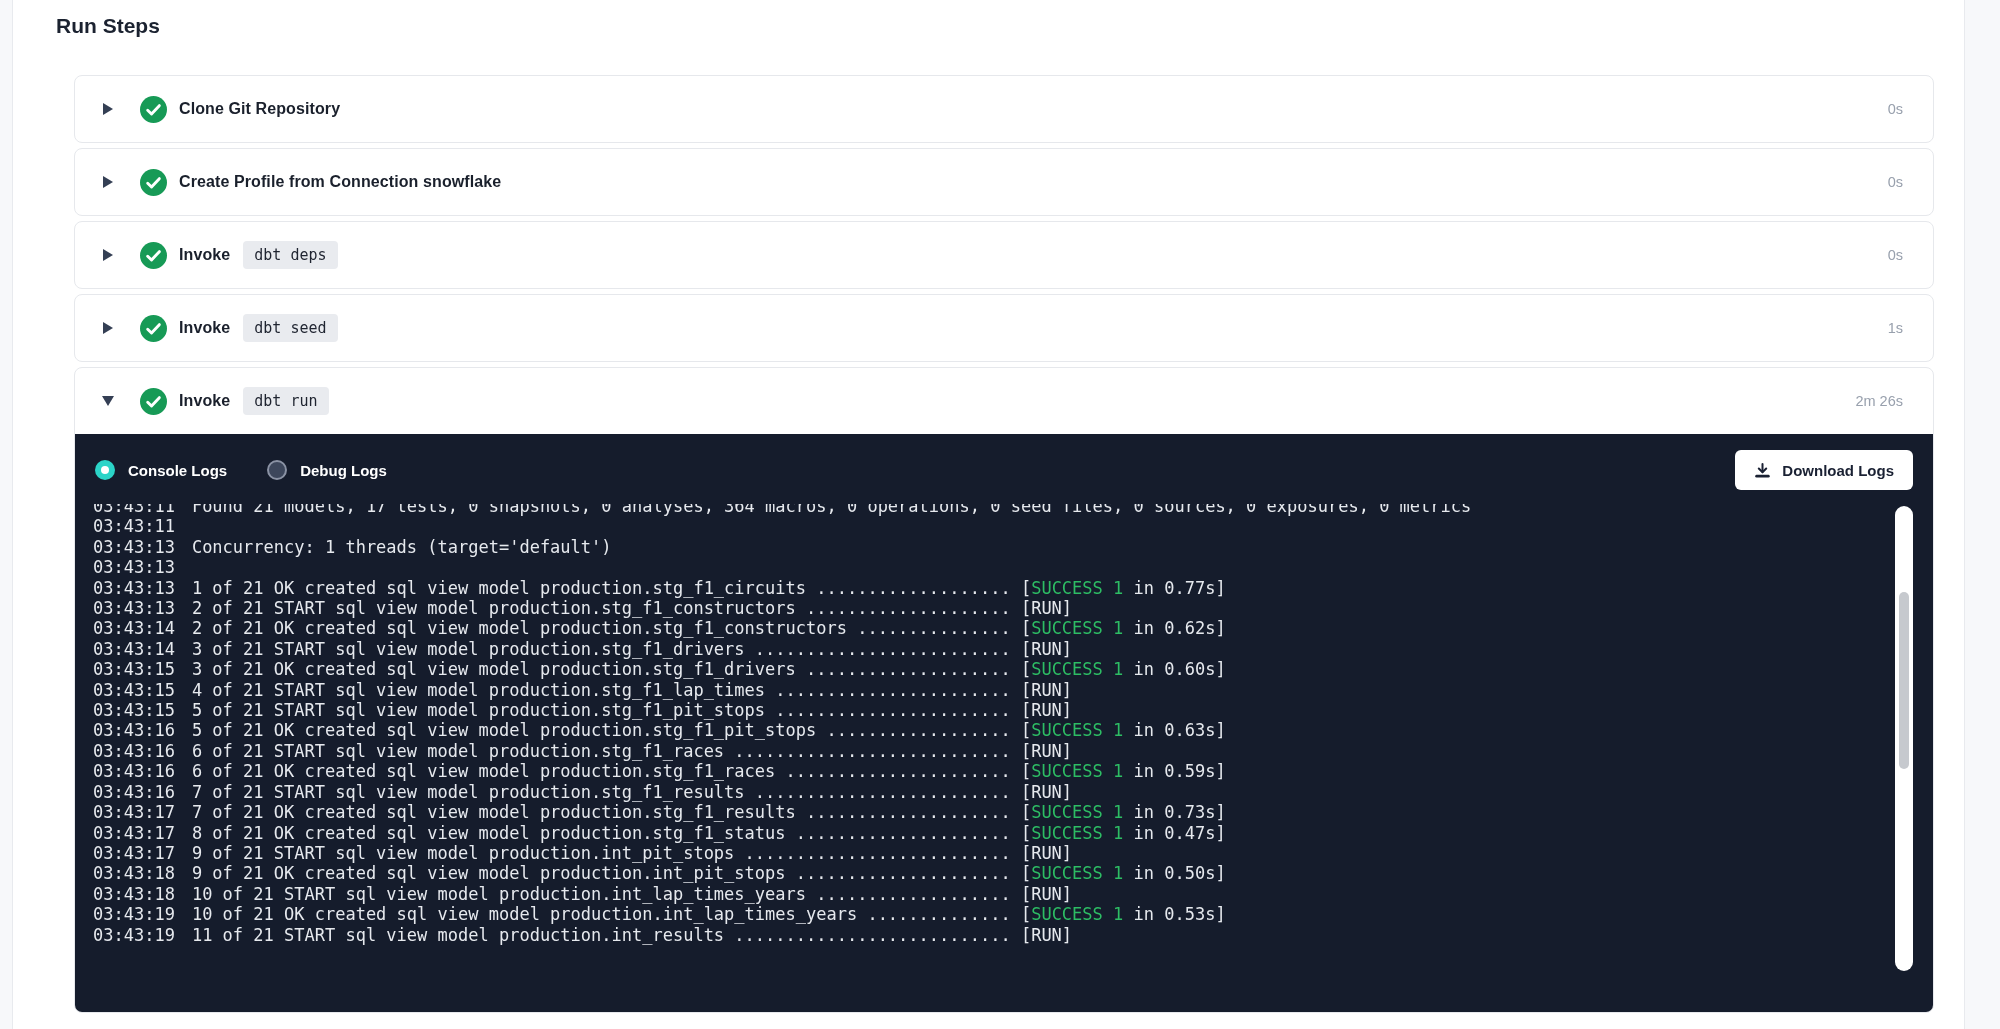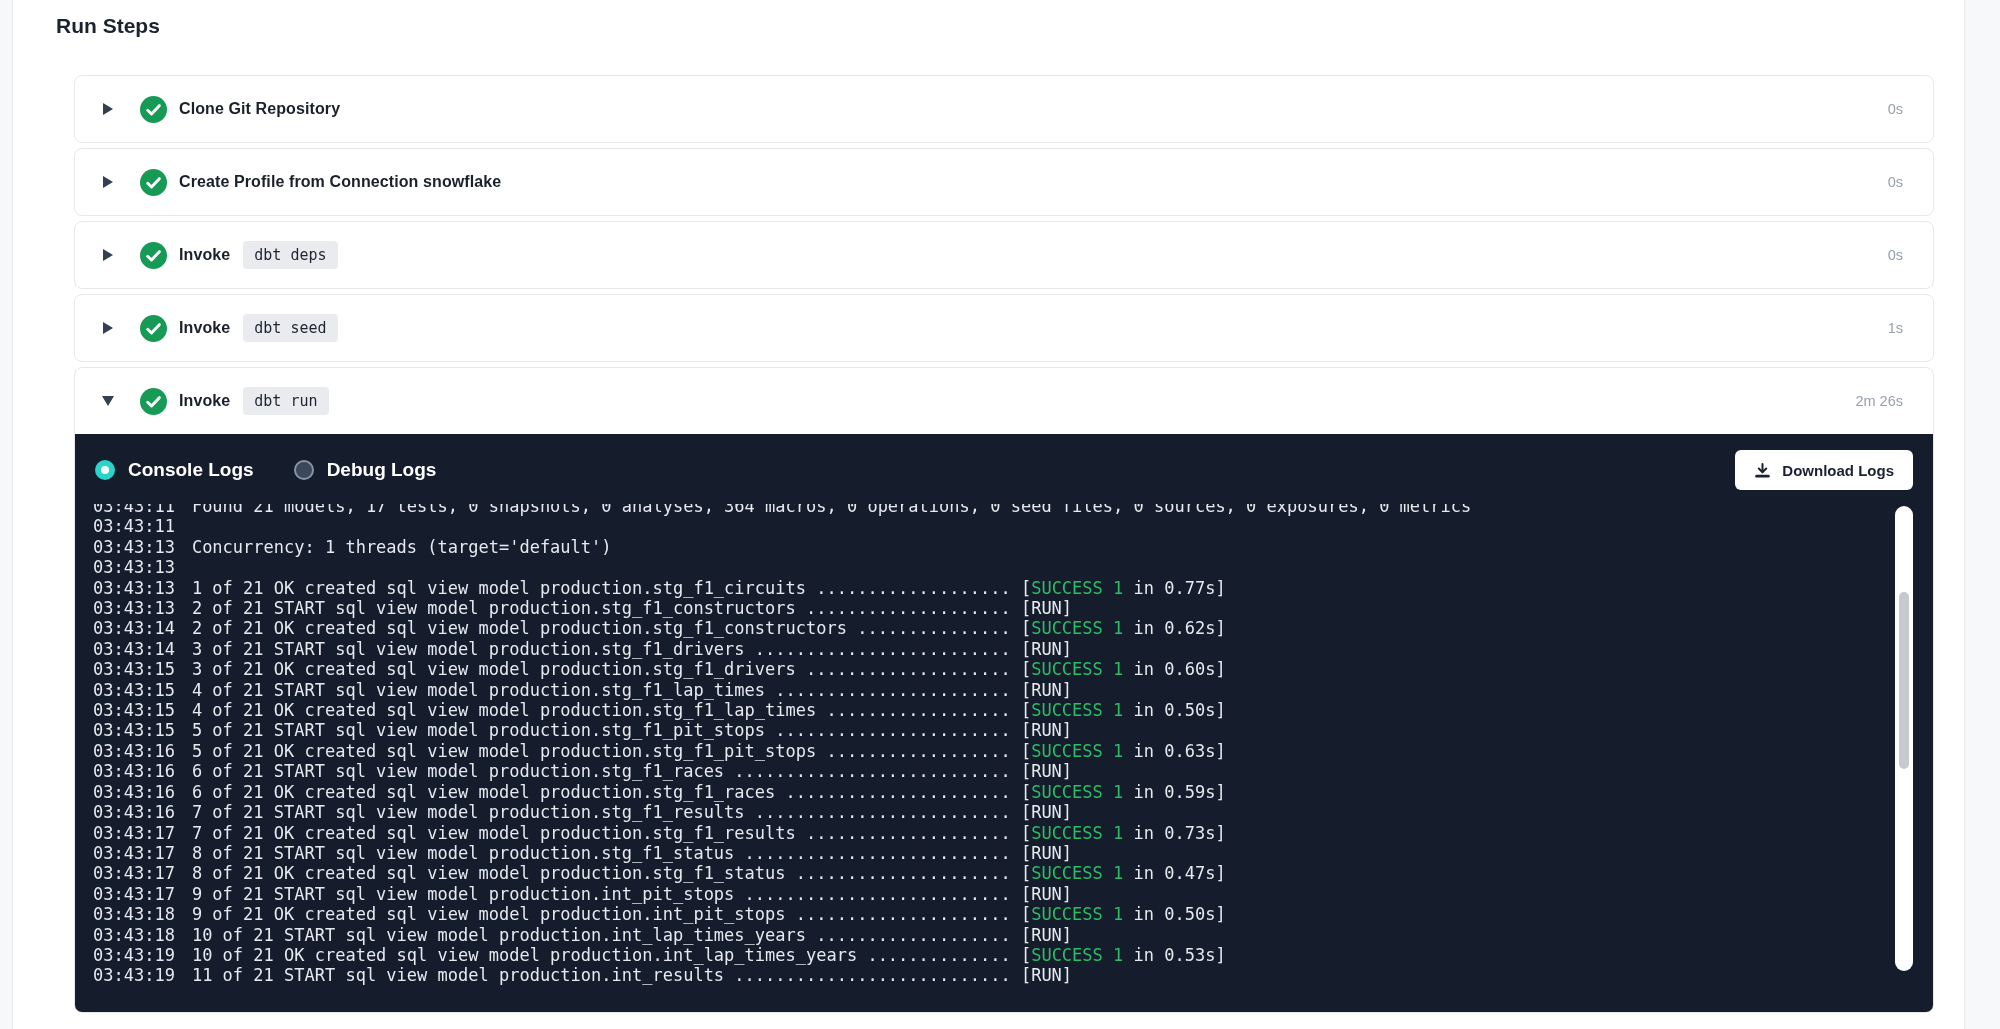--- a/index.html
+++ b/index.html
@@ -47,21 +47,21 @@
   .dur{margin-left:auto;font-size:14.5px;color:var(--text-muted);text-align:center;}
   
   .console{position:relative;background:var(--panel-bg);height:578px;}
   .toolbar{display:flex;align-items:center;padding:16px 20px 0 20px;height:56px;}
   .radio-item{display:flex;align-items:center;cursor:pointer;}
   .radio-item + .radio-item{margin-left:40px;}
   .radio{width:20px;height:20px;border-radius:50%;flex:none;position:relative;}
   .radio.sel{background:var(--teal-radio);}
   .radio.sel::after{content:"";position:absolute;left:6px;top:6px;width:8px;height:8px;border-radius:50%;background:#fff;}
   .radio.unsel{background:#3d475c;border:2px solid #8a92a4;}
-  .radio-lbl{margin-left:13px;color:#fff;font-size:19px;font-weight:700;}
+  .radio-lbl{margin-left:13px;color:#fff;font-size:15px;font-weight:700;}
   .dl-btn{margin-left:auto;display:flex;align-items:center;gap:11px;height:40px;padding:0 19px;
     background:#fff;color:var(--button-text);border:none;border-radius:6px;
     font-family:"Liberation Sans",sans-serif;font-size:15px;font-weight:700;cursor:pointer;text-align:right;}
   .dl-btn svg{display:block;}
   .log-viewport{position:absolute;left:0;right:0;top:70px;height:502px;overflow:hidden;padding-left:18px;}
   .log-lines{margin-top:-8px;}
   .log-line{font-family:"DejaVu Sans Mono",monospace;font-size:17px;line-height:20.4px;
     color:var(--log-text);white-space:pre;}
   .log-line .t{display:inline-block;margin-right:17px;}
   .log-line .ok{color:var(--success-green);}
@@ -170,28 +170,26 @@
               <div class="log-line"><span class="t">03:43:11</span><span class="m">Found 21 models, 17 tests, 0 snapshots, 0 analyses, 364 macros, 0 operations, 0 seed files, 0 sources, 0 exposures, 0 metrics</span></div>
               <div class="log-line"><span class="t">03:43:11</span><span class="m"></span></div>
               <div class="log-line"><span class="t">03:43:13</span><span class="m">Concurrency: 1 threads (target='default')</span></div>
               <div class="log-line"><span class="t">03:43:13</span><span class="m"></span></div>
               <div class="log-line"><span class="t">03:43:13</span><span class="m">1 of 21 OK created sql view model production.stg_f1_circuits ................... [</span><span class="ok">SUCCESS 1</span><span class="m"> in 0.77s]</span></div>
               <div class="log-line"><span class="t">03:43:13</span><span class="m">2 of 21 START sql view model production.stg_f1_constructors .................... [RUN]</span></div>
               <div class="log-line"><span class="t">03:43:14</span><span class="m">2 of 21 OK created sql view model production.stg_f1_constructors ............... [</span><span class="ok">SUCCESS 1</span><span class="m"> in 0.62s]</span></div>
               <div class="log-line"><span class="t">03:43:14</span><span class="m">3 of 21 START sql view model production.stg_f1_drivers ......................... [RUN]</span></div>
               <div class="log-line"><span class="t">03:43:15</span><span class="m">3 of 21 OK created sql view model production.stg_f1_drivers .................... [</span><span class="ok">SUCCESS 1</span><span class="m"> in 0.60s]</span></div>
               <div class="log-line"><span class="t">03:43:15</span><span class="m">4 of 21 START sql view model production.stg_f1_lap_times ....................... [RUN]</span></div>
-              <div class="log-line"><span class="t">03:43:15</span><span class="m">4 of 21 OK created sql view model production.stg_f1_lap_times .................. [</span><span class="ok">SUCCESS 1</span><span class="m"> in 0.50s]</span></div>
               <div class="log-line"><span class="t">03:43:15</span><span class="m">5 of 21 START sql view model production.stg_f1_pit_stops ....................... [RUN]</span></div>
               <div class="log-line"><span class="t">03:43:16</span><span class="m">5 of 21 OK created sql view model production.stg_f1_pit_stops .................. [</span><span class="ok">SUCCESS 1</span><span class="m"> in 0.63s]</span></div>
               <div class="log-line"><span class="t">03:43:16</span><span class="m">6 of 21 START sql view model production.stg_f1_races ........................... [RUN]</span></div>
               <div class="log-line"><span class="t">03:43:16</span><span class="m">6 of 21 OK created sql view model production.stg_f1_races ...................... [</span><span class="ok">SUCCESS 1</span><span class="m"> in 0.59s]</span></div>
               <div class="log-line"><span class="t">03:43:16</span><span class="m">7 of 21 START sql view model production.stg_f1_results ......................... [RUN]</span></div>
               <div class="log-line"><span class="t">03:43:17</span><span class="m">7 of 21 OK created sql view model production.stg_f1_results .................... [</span><span class="ok">SUCCESS 1</span><span class="m"> in 0.73s]</span></div>
-              <div class="log-line"><span class="t">03:43:17</span><span class="m">8 of 21 START sql view model production.stg_f1_status .......................... [RUN]</span></div>
               <div class="log-line"><span class="t">03:43:17</span><span class="m">8 of 21 OK created sql view model production.stg_f1_status ..................... [</span><span class="ok">SUCCESS 1</span><span class="m"> in 0.47s]</span></div>
               <div class="log-line"><span class="t">03:43:17</span><span class="m">9 of 21 START sql view model production.int_pit_stops .......................... [RUN]</span></div>
               <div class="log-line"><span class="t">03:43:18</span><span class="m">9 of 21 OK created sql view model production.int_pit_stops ..................... [</span><span class="ok">SUCCESS 1</span><span class="m"> in 0.50s]</span></div>
               <div class="log-line"><span class="t">03:43:18</span><span class="m">10 of 21 START sql view model production.int_lap_times_years ................... [RUN]</span></div>
               <div class="log-line"><span class="t">03:43:19</span><span class="m">10 of 21 OK created sql view model production.int_lap_times_years .............. [</span><span class="ok">SUCCESS 1</span><span class="m"> in 0.53s]</span></div>
               <div class="log-line"><span class="t">03:43:19</span><span class="m">11 of 21 START sql view model production.int_results ........................... [RUN]</span></div>
             </div>
           </div>
           <div class="sb-track">
             <div class="sb-thumb"></div>

